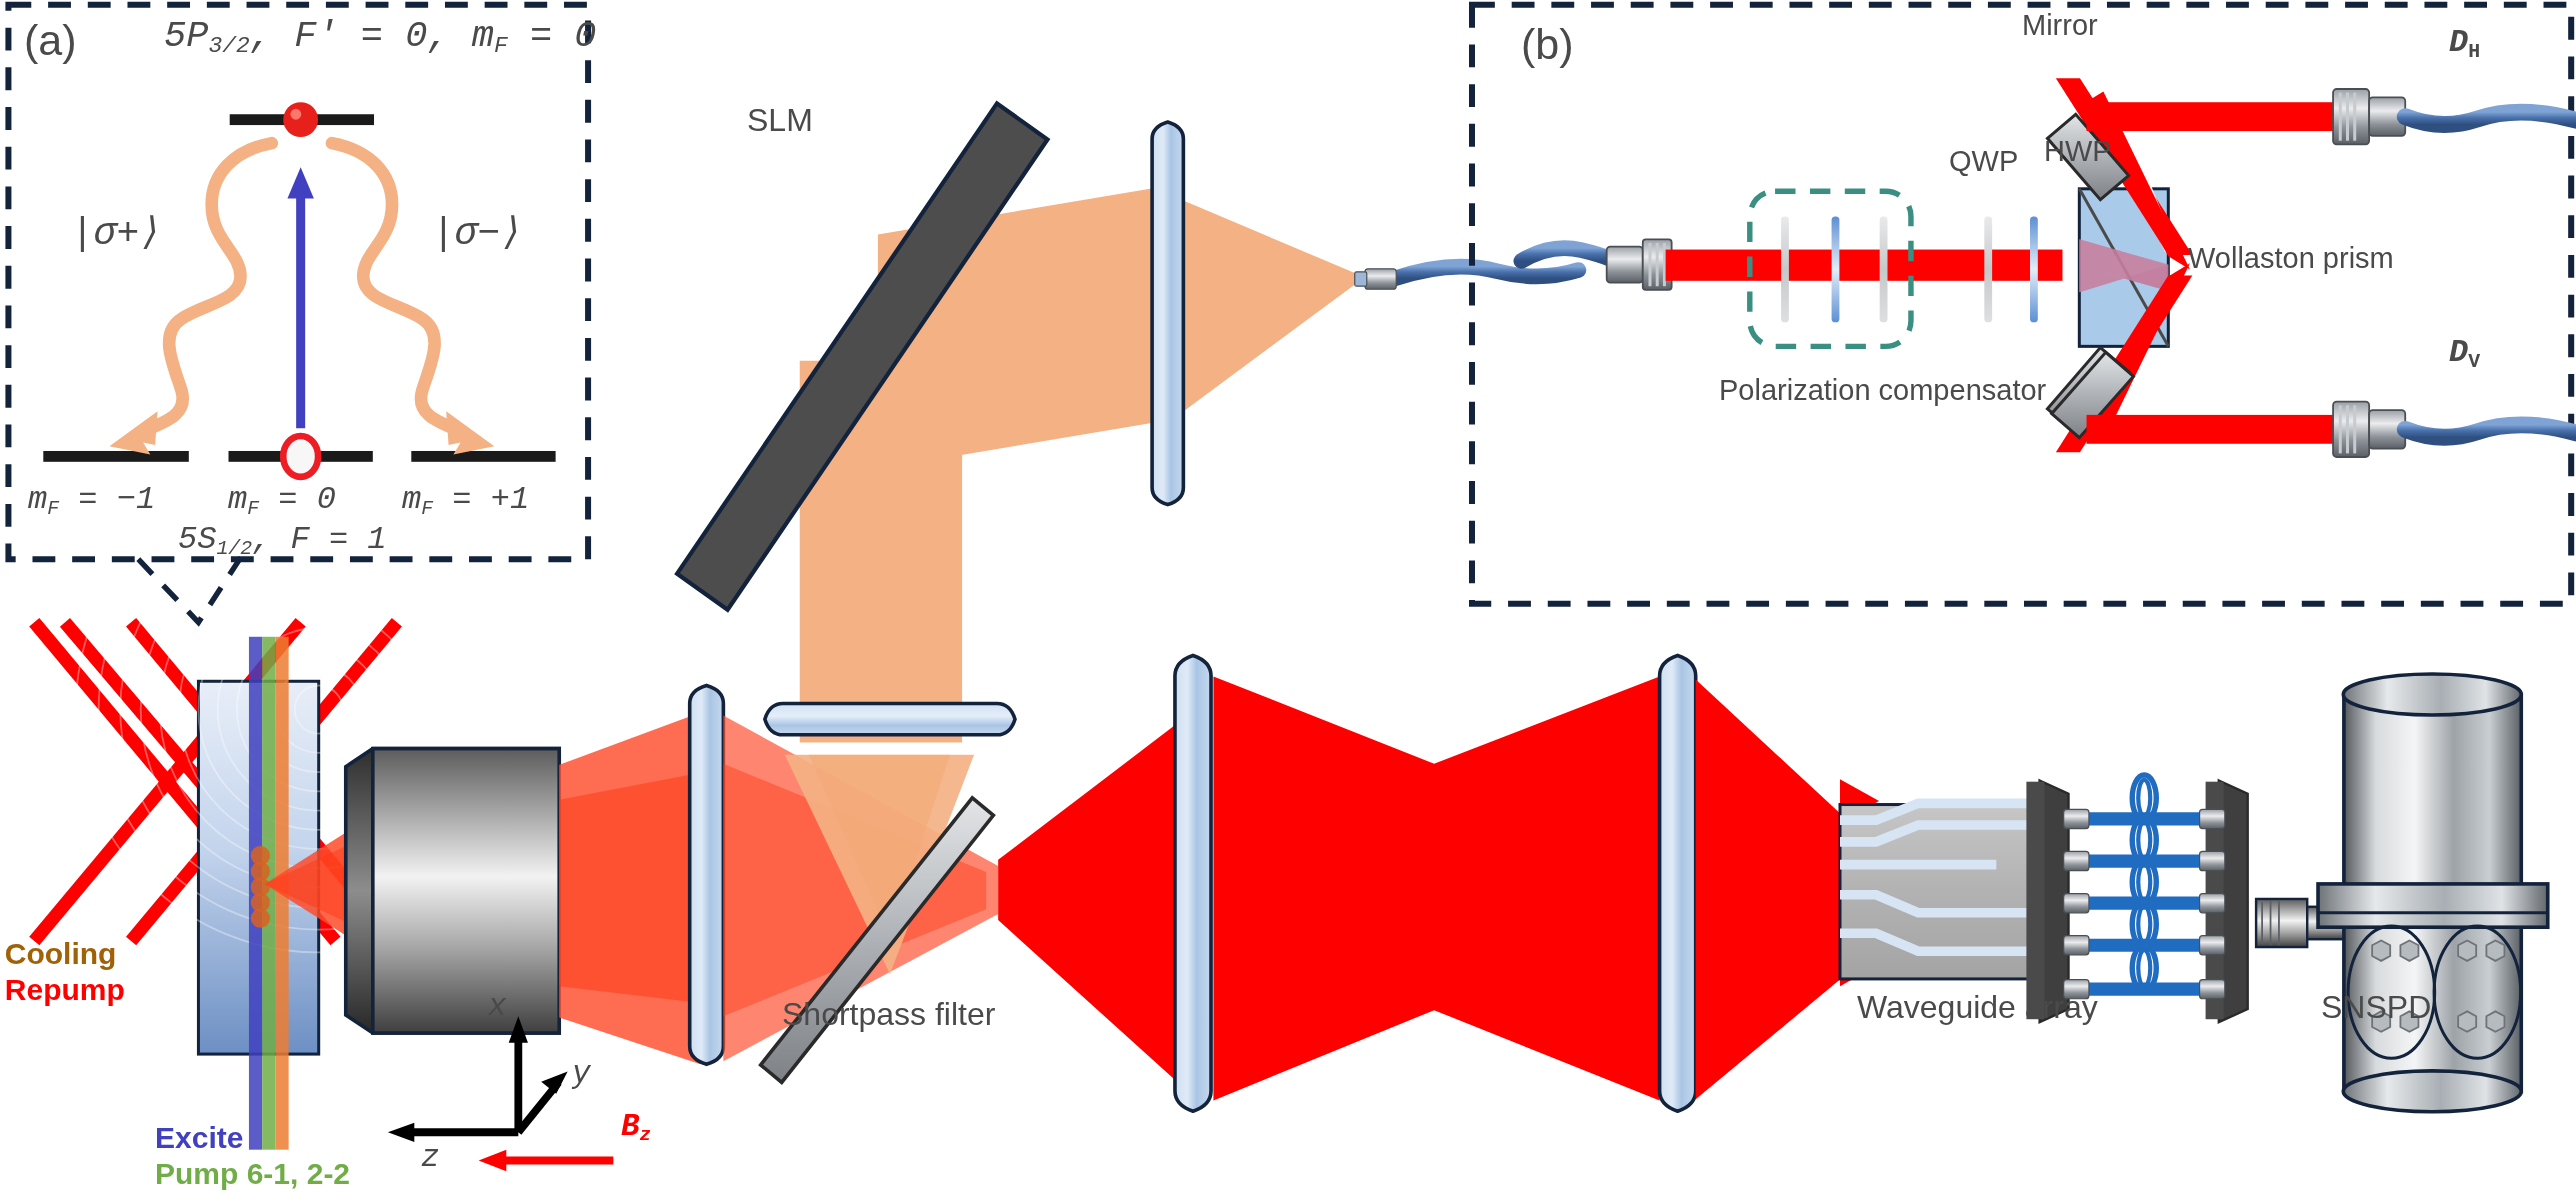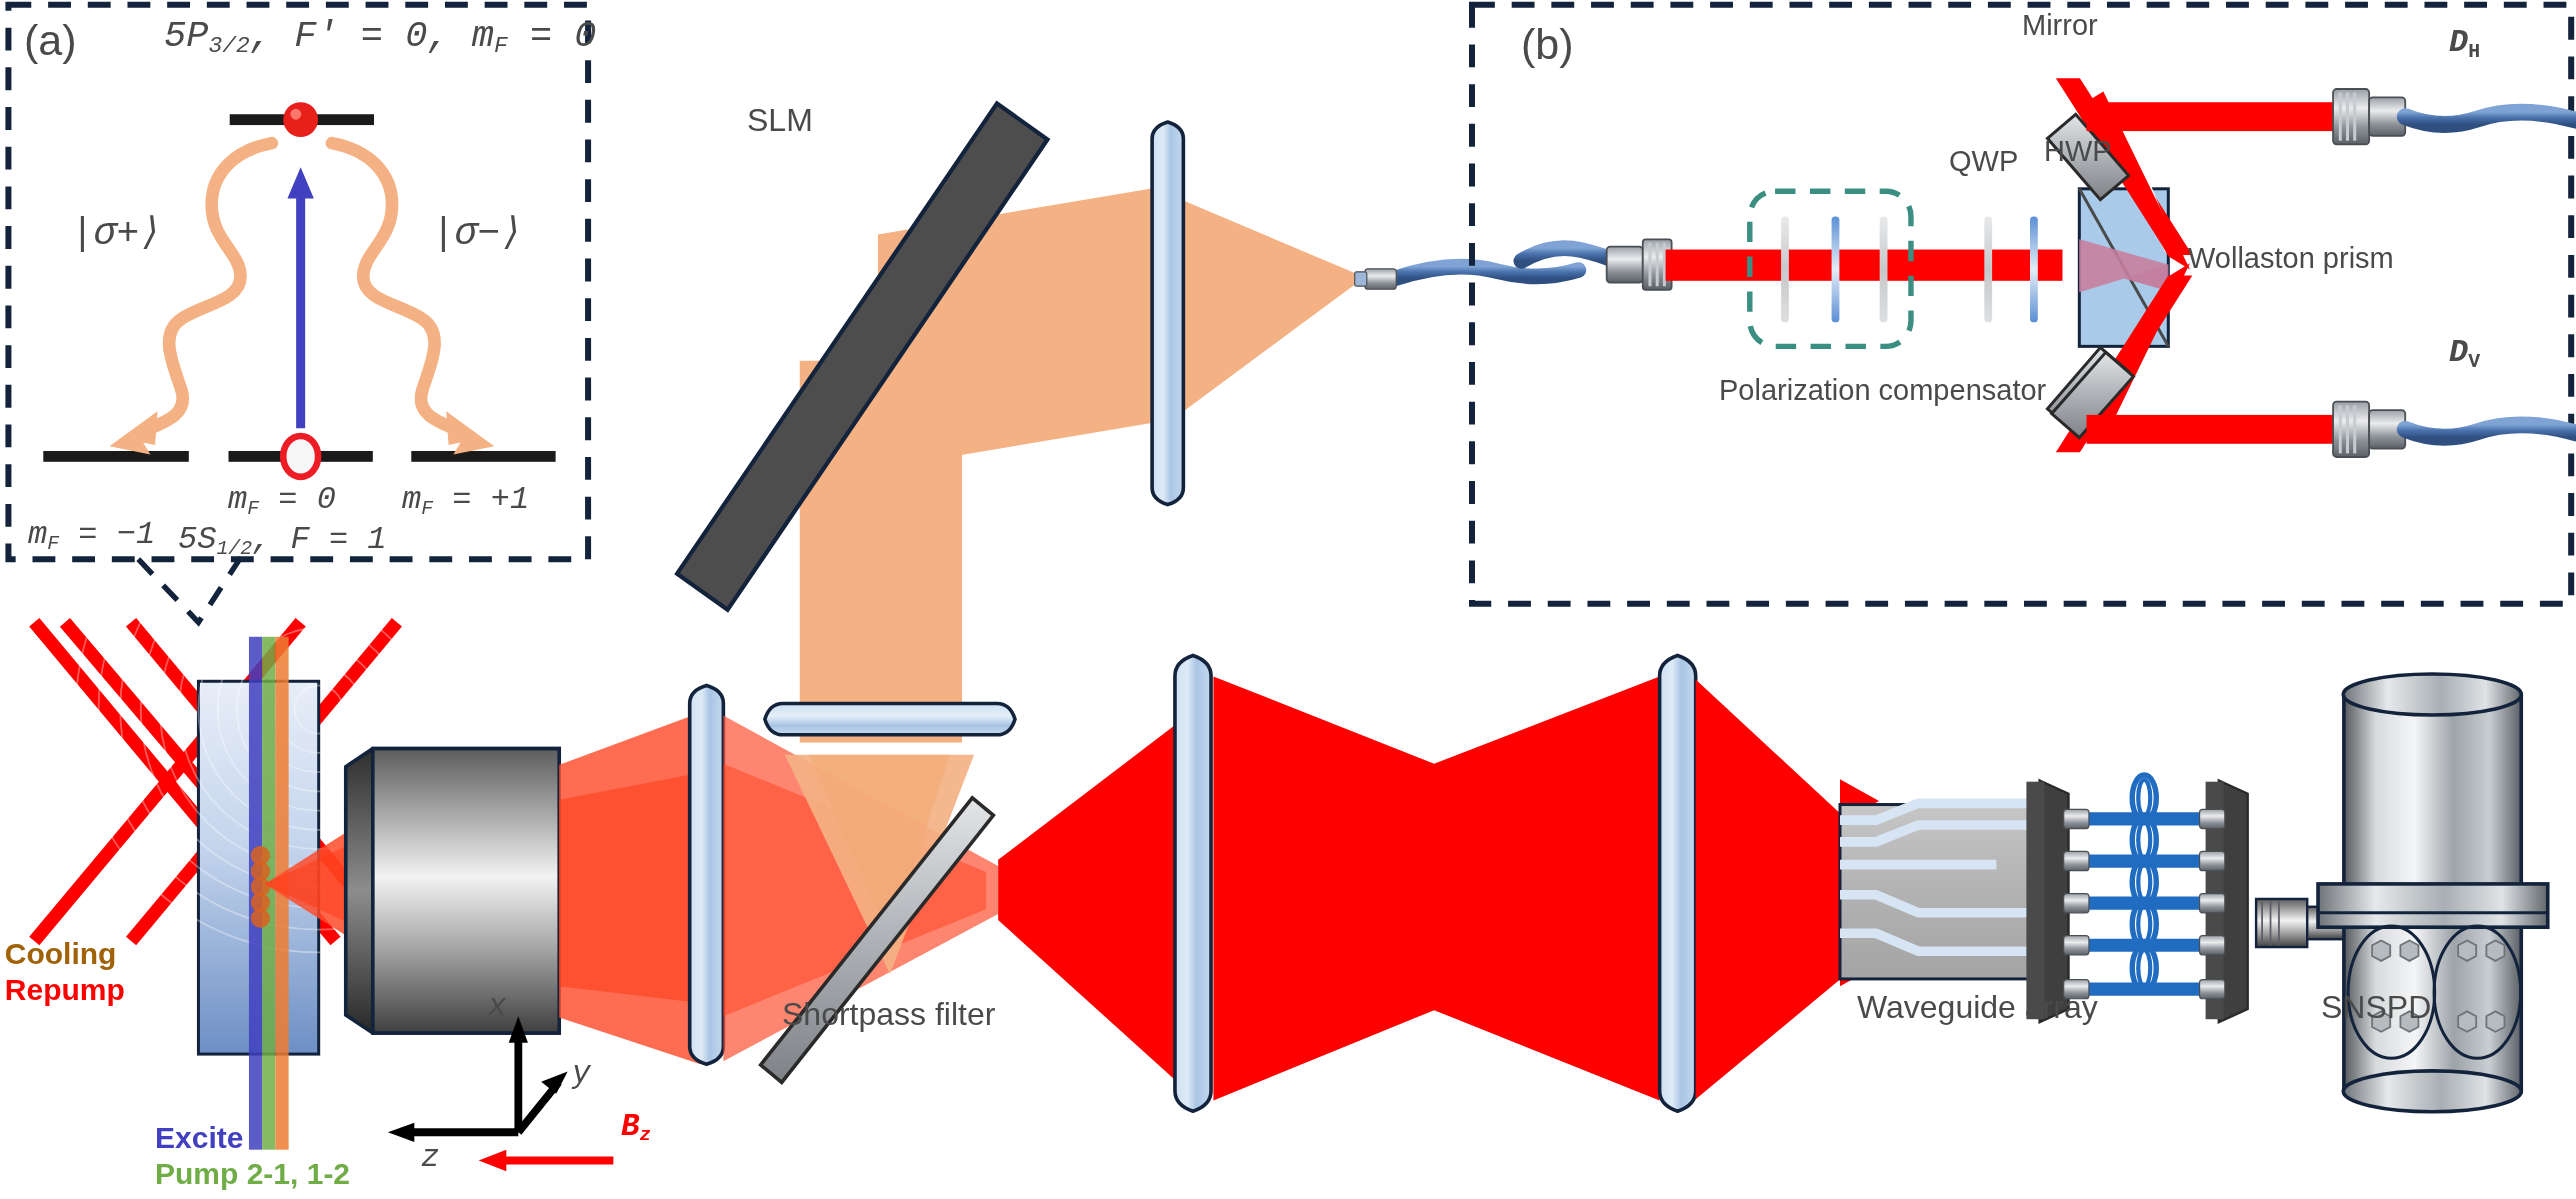--- a/index.html
+++ b/index.html
@@ -485,21 +485,21 @@
 
 <div class="lbl panel-tag" style="left:24px; top:19px;">(a)</div>
 
 <div class="lbl serif ital" style="left:164px; top:18px; font-size:37px;">
   <span>5P</span><sub>3/2</sub><span>, F′ = 0, m</span><sub>F</sub><span> = 0</span>
 </div>
 
 <div class="lbl serif ital" style="left:71px; top:215px; font-size:38px;">|σ+⟩</div>
 <div class="lbl serif ital" style="left:432px; top:215px; font-size:38px;">|σ−⟩</div>
 
-<div class="lbl serif ital" style="left:28px; top:484px; font-size:32px;margin-top:35px;">
+<div class="lbl serif ital" style="left:28px; top:484px; font-size:32px;">
   <span>m</span><sub>F</sub><span> = −1</span>
 </div>
 <div class="lbl serif ital" style="left:228px; top:484px; font-size:32px;">
   <span>m</span><sub>F</sub><span> = 0</span>
 </div>
 <div class="lbl serif ital" style="left:402px; top:484px; font-size:32px;">
   <span>m</span><sub>F</sub><span> = +1</span>
 </div>
 
 <div class="lbl serif ital" style="left:178px; top:524px; font-size:32px;">
@@ -520,21 +520,21 @@
 </div>
 
 <div class="lbl" style="left:747px; top:60px; font-size:32px;margin-top:44px;">SLM</div>
 <div class="lbl" style="left:782px; top:998px; font-size:32px;">Shortpass filter</div>
 <div class="lbl" style="left:1841px; top:991px; font-size:32px;margin-left:16px;">Waveguide array</div>
 <div class="lbl" style="left:2321px; top:991px; font-size:32px;">SNSPD</div>
 
 <div class="lbl" style="left:4.8px; top:939px; font-size:30px; color:#a16207; font-weight:600;">Cooling</div>
 <div class="lbl" style="left:4.8px; top:975px; font-size:30px; color:#fe0000; font-weight:600;">Repump</div>
 <div class="lbl" style="left:155px; top:1123px; font-size:30px; color:#4040c0; font-weight:600;">Excite</div>
-<div class="lbl" style="left:155px; top:1159px; font-size:30px; color:#70ad47; font-weight:600;">Pump 2-1, 1-2</div>
+<div class="lbl" style="left:155px; top:1159px; font-size:30px; color:#70ad47; font-weight:600;">Pump 6-1, 2-2</div>
 <div class="lbl" style="left:155px; top:1195px; font-size:30px; color:#ed7d31; font-weight:600;">Pump 1-1</div>
 
 <div class="lbl serif ital" style="left:488px; top:991px; font-size:31px;">x</div>
 <div class="lbl serif ital" style="left:572px; top:1058px; font-size:31px;">y</div>
 <div class="lbl serif ital" style="left:421px; top:1142px; font-size:31px;">z</div>
 <div class="lbl serif ital" style="left:621px; top:1111px; font-size:31px; color:#fe0000; font-weight:bold;">
   <span>B</span><sub>z</sub>
 </div>
 
 </div>

